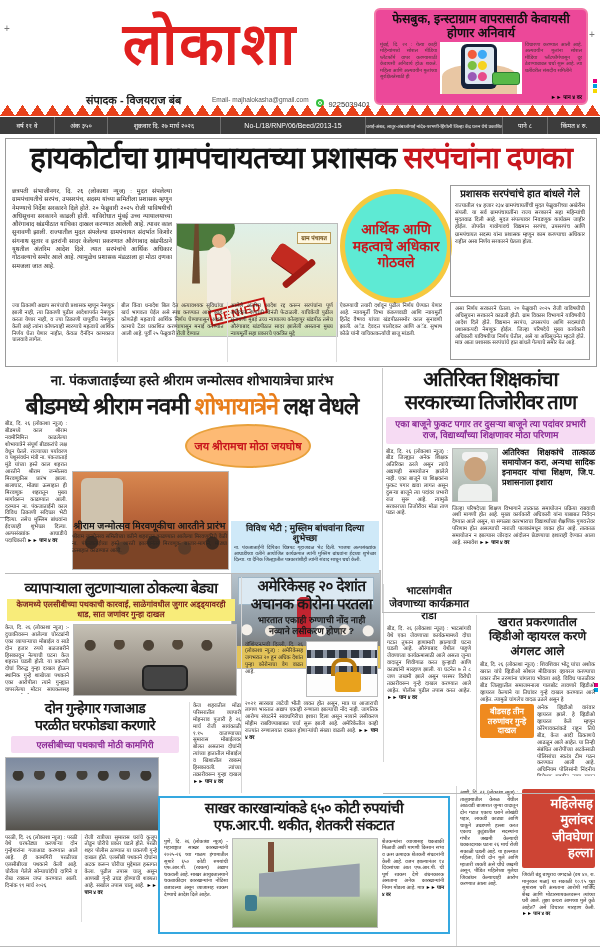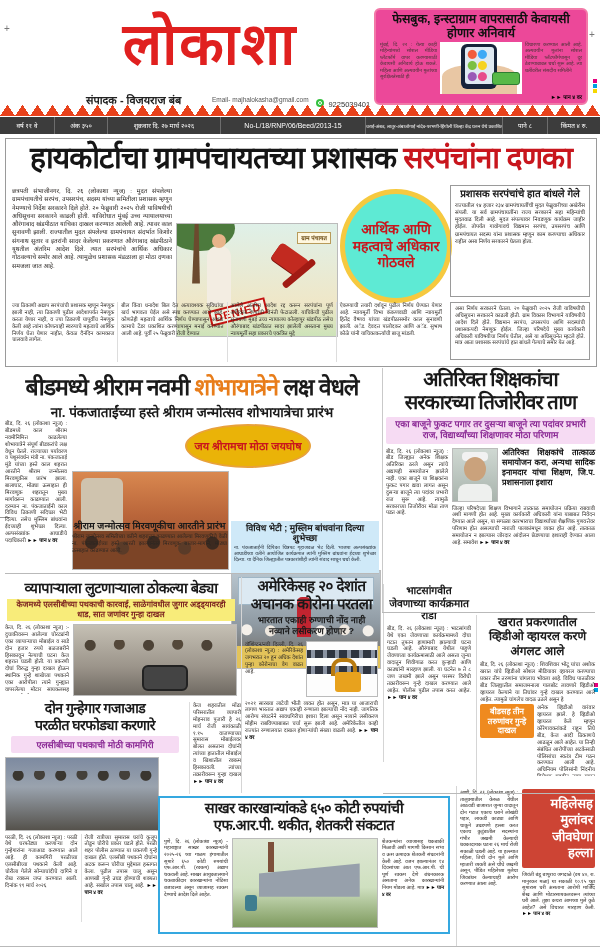--- a/index.html
+++ b/index.html
@@ -200,39 +200,39 @@
     <div class="abs colsplit" style="left:6px;top:163px;width:430px;height:60px;overflow:hidden;">
       <div class="jt tiny">ज्या ठिकाणी अद्याप सरपंचांची प्रशासक म्हणून नेमणूक झाली नाही, त्या ठिकाणी पुढील आदेशापर्यंत नेमणूक करता येणार नाही, व ज्या ठिकाणी यापूर्वीच नेमणूक केली आहे त्यांना कोणत्याही स्वरुपाचे महत्वाचे आर्थिक निर्णय घेता येणार नाहीत, केवळ दैनंदिन कामकाज चालवावे लागेल.</div>
       <div class="jt tiny">बील किंवा धनादेश बिल देत अत्यावश्यक सुविधांचा खर्च भागवता येईल असे स्पष्ट करण्यात आले आहे. कोणतेही महत्वाचे आर्थिक निर्णय घेण्यापासून अथवा कामाचे टेंडर प्रकाशित करण्यापासून मनाई करण्यात आली आहे. पूर्वी २५ फेब्रुवारी रोजी देण्यात</div>
       <div class="jt tiny">आलेले अंतरिम आदेश रद्द करून सरपंचांना पूर्ण अधिकार देण्याची विनंती फेटाळली. याचिकेची पुढील सुनावणी मुंबई उच्च न्यायालय कोल्हापूर खंडपीठ तसेच औरंगाबाद खंडपीठात सादर झालेली असताना मुख्य न्यायमूर्ती सहा प्रकारचे एकत्रित मुद्दे</div>
       <div class="jt tiny">ऐकण्याची तयारी दर्शवून पुढील निर्णय घेण्यात येणार आहे. न्यायमूर्ती विभा कंकणवाडी आणि न्यायमूर्ती हितेंद्र वैष्णव यांच्या खंडपीठासमोर काल सुनावणी झाली. अॅड. देवदत्त पालोदकर आणि अॅड. सुभाष कोळे यांनी याचिकाकर्त्यांची बाजू मांडली.</div>
     </div>
     <div class="abs frame jt tiny" style="left:444px;top:163px;width:140px;height:58px;padding:2px 4px;box-sizing:border-box;overflow:hidden;">असा निर्णय सरकारने घेतला. २० फेब्रुवारी २०२५ रोजी याविषयीची अधिसूचना सरकारने काढली होती. ग्राम विकास विभागाने याविषयीचे आदेश दिले होते. विद्यमान सरपंच, उपसरपंच आणि सदस्यांची प्रशासकपदी नेमणूक होईल. जिल्हा परिषदेचे मुख्य कार्यकारी अधिकारी याविषयीचा निर्णय घेतील, असे या अधिसूचनेत म्हटले होते. मात्र आता प्रशासक सरपंचांचे हात बांधले गेल्याचे समोर येत आहे.</div>
   </section>
 
   <section class="abs" style="left:5px;top:370px;width:374px;height:203px;">
+    <div class="ctr b" style="font-size:13.5px;margin-top:1px;">ना. पंकजाताईंच्या हस्ते श्रीराम जन्मोत्सव शोभायात्रेचा प्रारंभ</div>
     <div class="ctr b" style="font-size:23px;letter-spacing:-1px;">
       <span>बीडमध्ये श्रीराम नवमी </span><span style="color:#e87d1a;">शोभायात्रेने</span><span> लक्ष वेधले</span>
     </div>
-    <div class="ctr b" style="font-size:13.5px;margin-top:1px;">ना. पंकजाताईंच्या हस्ते श्रीराम जन्मोत्सव शोभायात्रेचा प्रारंभ</div>
     <div class="abs jt tiny" style="left:0;top:50px;width:62px;height:150px;overflow:hidden;">
       <span>बीड, दि. २६ (लोकाशा न्यूज) : बीडमध्ये काल श्रीराम नवमीनिमित्त काढलेल्या शोभायात्रेने संपूर्ण बीडकरांचे लक्ष वेधून घेतले. राज्याच्या पर्यावरण व पशुसंवर्धन मंत्री ना. पंकजाताई मुंडे यांच्या हस्ते काल शहरात आरतीने श्रीराम जन्मोत्सव मिरवणूकीस प्रारंभ झाला. बालाघाट, मोठ्या उत्साहात ही मिरवणूक शहरातून मुख्य मार्गावरून काढण्यात आली. दरम्यान ना. पंकजाताईंनी काल विविध ठिकाणी सदिच्छा भेटी दिल्या. तसेच मुस्लिम बांधवांना ईदच्याही शुभेच्छा दिल्या. अल्पसंख्यांक आघाडीचे पदाधिकारी</span>
       <span class="more" style="font-size:5.3px;">►► पान ४ वर</span>
     </div>
     <div class="abs ph procession" style="left:67px;top:50px;width:155px;height:97px;">
       <div class="idol"></div>
         <div class="crowd"></div>
     </div>
     <div class="abs ph dais" style="left:226px;top:50px;width:148px;height:97px;">
       <div class="banner"></div>
         <div class="speaker"></div>
         <div class="row"></div>
         <div class="table"></div>
     </div>
-    <div class="abs oval" style="left:180px;top:54px;width:122px;height:40px;background:#eab308;border:2px solid #e8a13c;z-index:3;">
+    <div class="abs oval" style="left:180px;top:54px;width:122px;height:40px;background:#fdba74;border:2px solid #e8a13c;z-index:3;">
       <div class="ctr b" style="font-size:11px;line-height:1.15;color:#c8161d;">जय श्रीरामचा मोठा जयघोष</div>
     </div>
     <div class="abs" style="left:67px;top:151px;width:155px;height:52px;">
       <div class="ctr b" style="font-size:9.5px;line-height:1.15;">श्रीराम जन्मोत्सव मिरवणूकीचा आरतीने प्रारंभ</div>
       <div class="jt tiny" style="margin-top:1px;">श्रीराम जन्मोत्सव समितीच्या वतीने शहरातून काढण्यात आलेल्या मिरवणूकीचे वेळी ना. पंकजाताईंच्या हस्ते आरती झाल्यानंतर मिरवणूक बाजार-मार्गाने, मोठ्या उत्साहात काढण्यात आली.</div>
     </div>
     <div class="abs bluebox" style="left:226px;top:151px;width:148px;height:52px;padding:2px 3px;box-sizing:border-box;">
       <div class="ctr b" style="font-size:9px;line-height:1.15;">विविध भेटी ; मुस्लिम बांधवांना दिल्या शुभेच्छा</div>
       <div class="jt" style="font-size:4.9px;line-height:1.3;margin-top:1px;color:#26303a;">ना. पंकजाताईंनी दिपिका चित्रपट गृहाजवळ भेट दिली. भाजपा अल्पसंख्यांक आघाडीच्या वतीने आयोजित कार्यक्रमात त्यांनी मुस्लिम बांधवांना ईदच्या शुभेच्छा दिल्या. या दैनिक जिल्ह्यातील पत्रकारांशीही त्यांनी संवाद साधून चर्चा केली.</div>
     </div>

